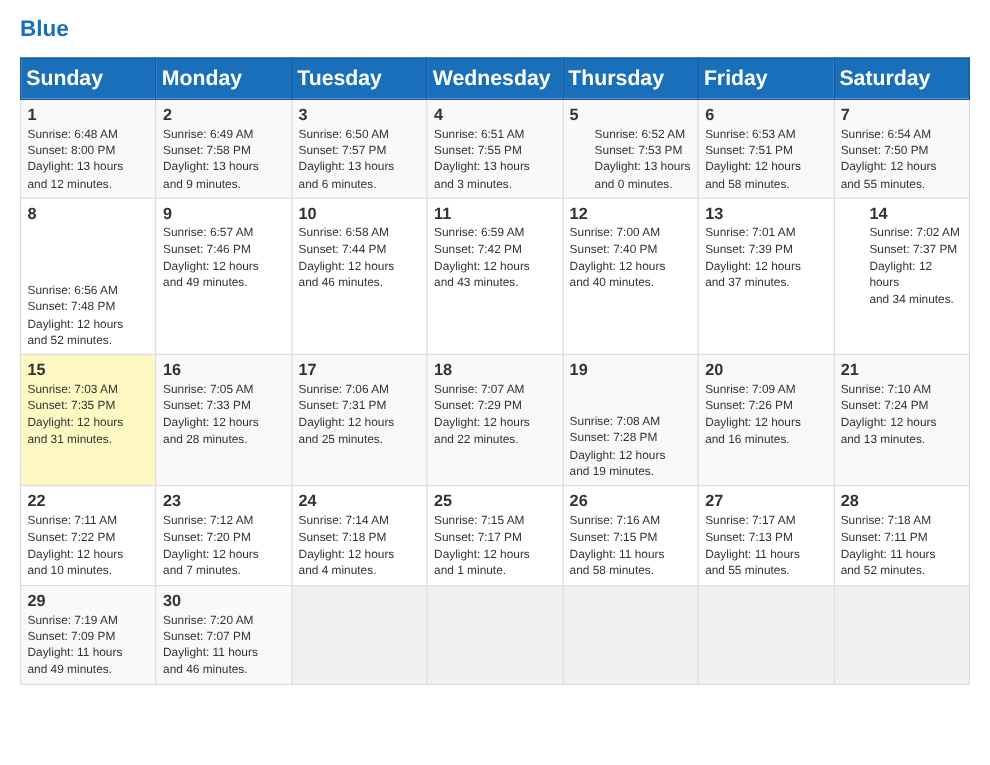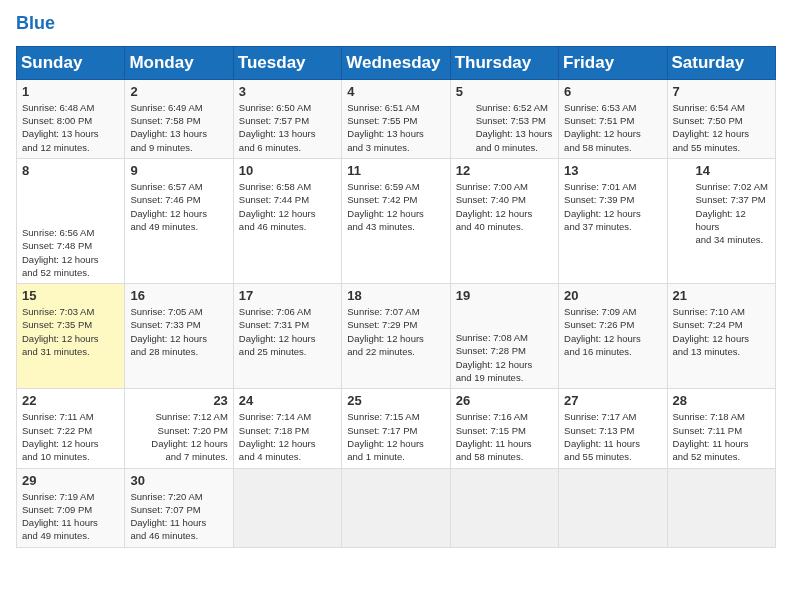--- a/index.html
+++ b/index.html
@@ -270,21 +270,21 @@
         </td>
       </tr>
       <tr>
         <td style="background: rgb(255, 255, 255);">
           <span class="day-num">22</span>
           <div class="day-info" style="white-space: pre-line;">Sunrise: 7:11 AM
 Sunset: 7:22 PM
 Daylight: 12 hours
 and 10 minutes.</div>
         </td>
-        <td style="background: rgb(255, 255, 255); text-align: right;">
+        <td style="background: rgb(255, 255, 255);">
           <span class="day-num">23</span>
           <div class="day-info" style="white-space: pre-line;">Sunrise: 7:12 AM
 Sunset: 7:20 PM
 Daylight: 12 hours
 and 7 minutes.</div>
         </td>
         <td style="background: rgb(255, 255, 255);">
           <span class="day-num">24</span>
           <div class="day-info" style="white-space: pre-line;">Sunrise: 7:14 AM
 Sunset: 7:18 PM

